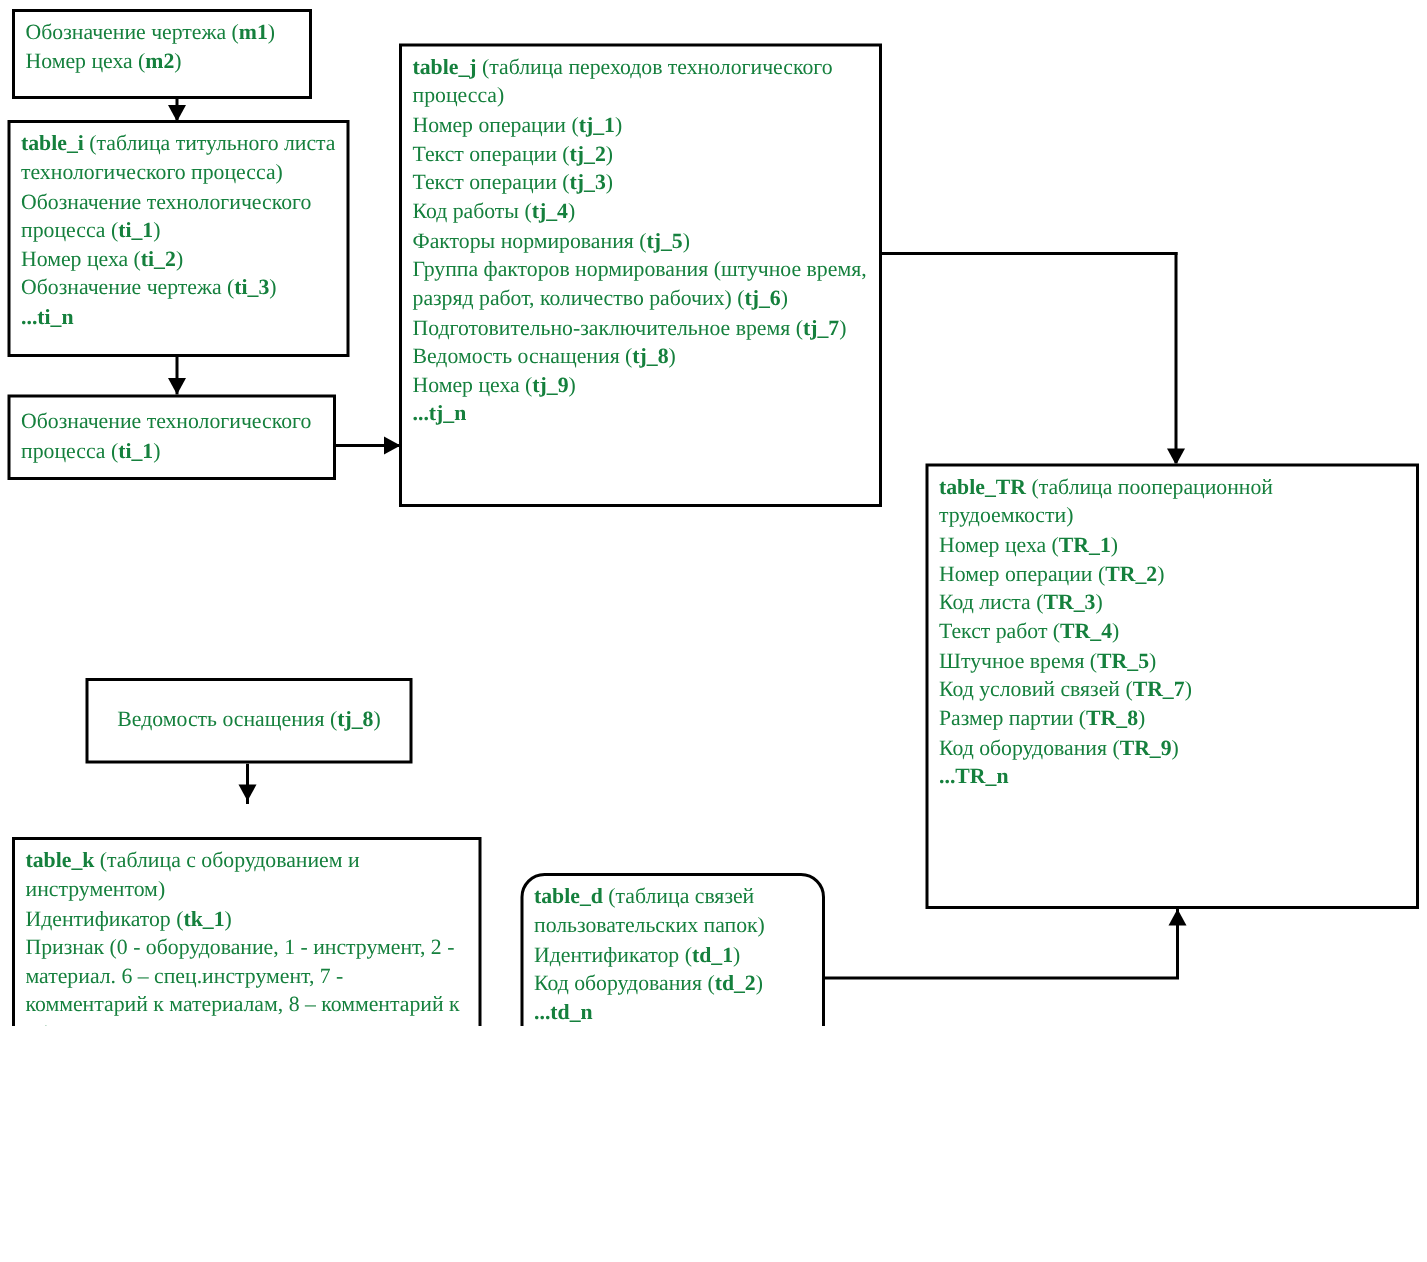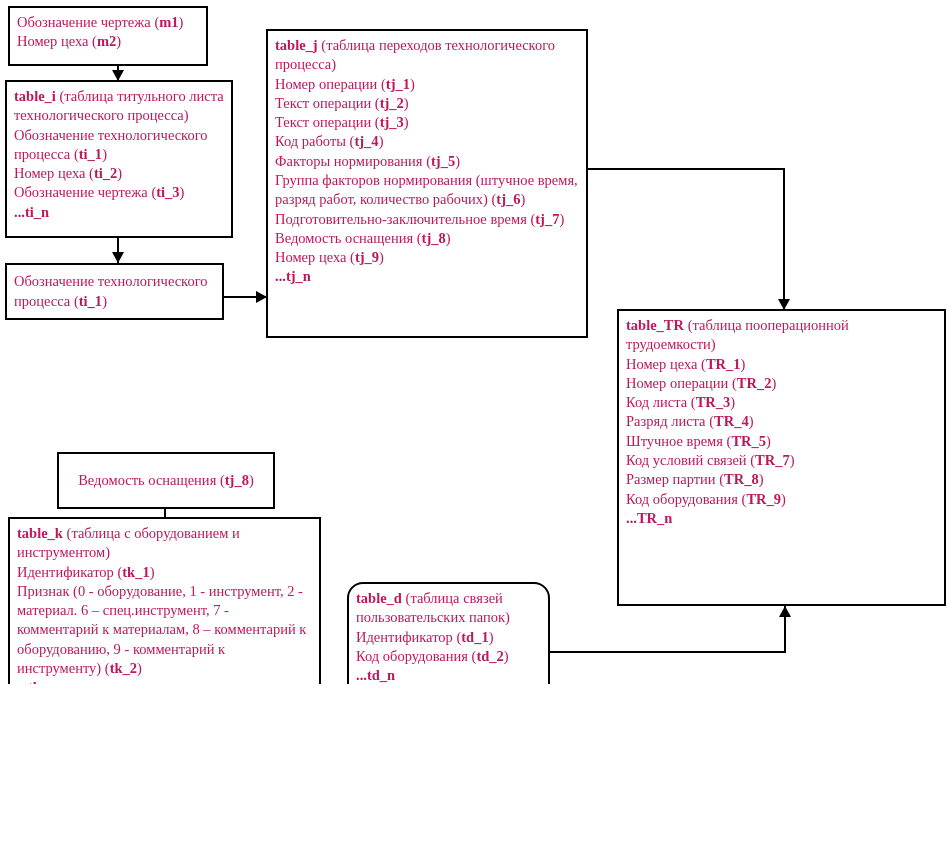--- a/index.html
+++ b/index.html
@@ -7,21 +7,21 @@
     margin: 0;
     padding: 0;
     background: #ffffff;
   }
   #canvas {
     position: relative;
     width: 951px;
     height: 684px;
     background: #ffffff;
     font-family: "Liberation Serif", "DejaVu Serif", serif;
-    color: #be185d;
+    color: #15803d;
     overflow: hidden;
   }
   .box {
     position: absolute;
     box-sizing: border-box;
     border: 2px solid #000000;
     background: #ffffff;
     font-size: 14.5px;
     line-height: 1.33;
     padding: 5px 7px;
@@ -100,33 +100,33 @@
     <span class="ln"><span>Ведомость оснащения (</span><b class="b">tj_8</b><span>)</span></span>
     <span class="ln"><span>Номер цеха (</span><b class="b">tj_9</b><span>)</span></span>
     <span class="ln"><b class="b">...tj_n</b></span>
   </div>
 
   <div class="box" style="left:617px; top:309px; width:329px; height:297px;">
     <span class="ln title-line"><b class="b">table_TR</b><span> (таблица пооперационной трудоемкости)</span></span>
     <span class="ln"><span>Номер цеха (</span><b class="b">TR_1</b><span>)</span></span>
     <span class="ln"><span>Номер операции (</span><b class="b">TR_2</b><span>)</span></span>
     <span class="ln"><span>Код листа (</span><b class="b">TR_3</b><span>)</span></span>
-    <span class="ln"><span>Разряд листа (</span><b class="b">TR_4</b><span>)</span></span>
+    <span class="ln"><span>Текст работ (</span><b class="b">TR_4</b><span>)</span></span>
     <span class="ln"><span>Штучное время (</span><b class="b">TR_5</b><span>)</span></span>
     <span class="ln"><span>Код условий связей (</span><b class="b">TR_7</b><span>)</span></span>
     <span class="ln"><span>Размер партии (</span><b class="b">TR_8</b><span>)</span></span>
     <span class="ln"><span>Код оборудования (</span><b class="b">TR_9</b><span>)</span></span>
     <span class="ln"><b class="b">...TR_n</b></span>
   </div>
 
   <div class="box" style="left:57px; top:452px; width:218px; height:57px; display:flex; align-items:center; justify-content:center;">
     <span class="ln"><span>Ведомость оснащения (</span><b class="b">tj_8</b><span>)</span></span>
   </div>
 
-  <div class="box" style="left:8px; top:517px; width:313px; height:219px;">
+  <div class="box" style="left:8px; top:558px; width:313px; height:219px;">
     <span class="ln title-line"><b class="b">table_k</b><span> (таблица с оборудованием и инструментом)</span></span>
     <span class="ln"><span>Идентификатор (</span><b class="b">tk_1</b><span>)</span></span>
     <span class="ln"><span>Признак (0 - оборудование, 1 - инструмент, 2 - материал. 6 – спец.инструмент, 7 - комментарий к материалам, 8 – комментарий к оборудованию, 9 - комментарий к инструменту) (</span><b class="b">tk_2</b><span>)</span></span>
     <span class="ln"><b class="b">...tk_n</b></span>
   </div>
 
   <div class="box" style="left:347px; top:582px; width:203px; height:130px;border-radius:16px;">
     <span class="ln title-line"><b class="b">table_d</b><span> (таблица связей пользовательских папок)</span></span>
     <span class="ln"><span>Идентификатор (</span><b class="b">td_1</b><span>)</span></span>
     <span class="ln"><span>Код оборудования (</span><b class="b">td_2</b><span>)</span></span>

